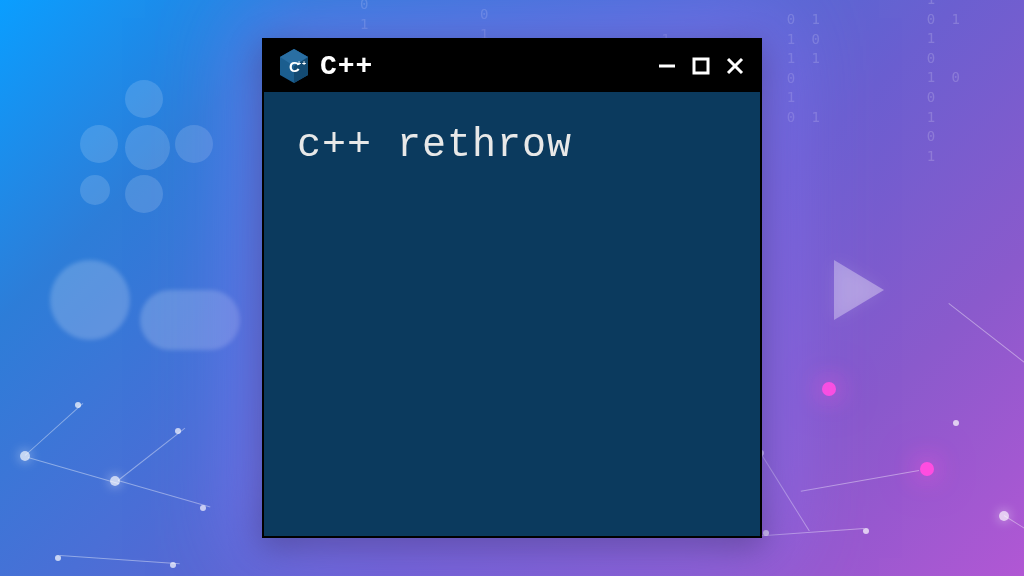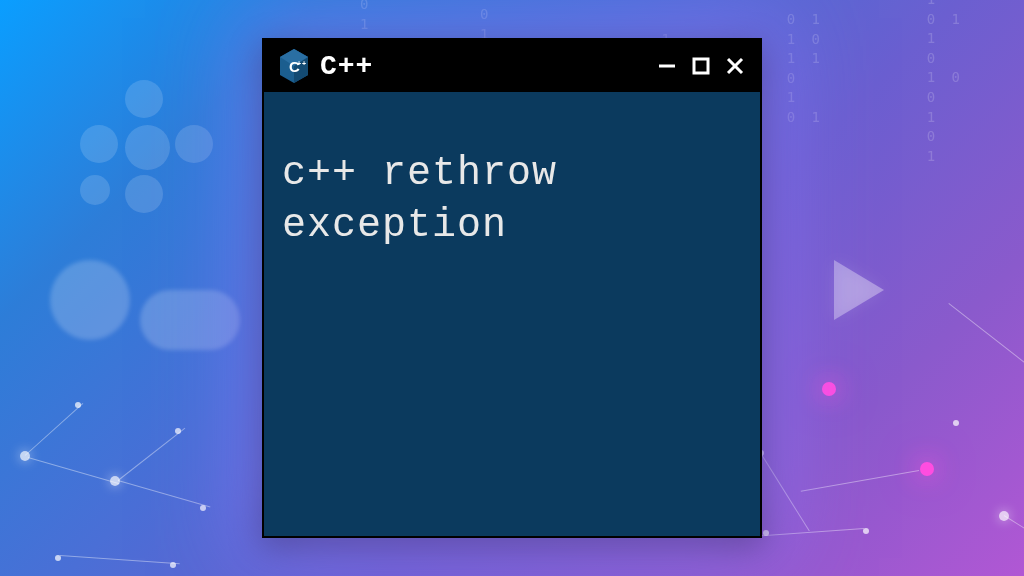--- a/index.html
+++ b/index.html
@@ -180,27 +180,26 @@
     }
     
     .ctrl-btn svg {
       stroke: #fff;
       stroke-width: 3;
       fill: none;
     }
     
     .terminal-body {
       flex: 1;
-      padding: 28px 18px;
+      padding: 28px 33px;
       color: #e8e8e8;
       font-family: "Consolas", "Courier New", monospace;
       font-size: 40px;
       line-height: 1.3;
       letter-spacing: 1px;
-      margin-top: 28px;
     }
   </style>
 </head>
 <body>
 
 <div class="bg-layer">
 
   <div class="cluster">
     <div class="cluster-circle" style="top:45px; left:45px;"></div>
     <div class="cluster-circle" style="top:0; left:45px; width:38px; height:38px;"></div>
@@ -306,15 +305,14 @@
       <div class="ctrl-btn">
         <svg width="22" height="22" viewBox="0 0 22 22">
             <line x1="4" y1="4" x2="18" y2="18"></line>
             <line x1="18" y1="4" x2="4" y2="18"></line>
           </svg>
       </div>
     </div>
   </div>
   <div class="terminal-body">
     <span>c++ rethrow</span><br>
-    <span>exception</span>
   </div>
 </div>
 
 </body></html>

